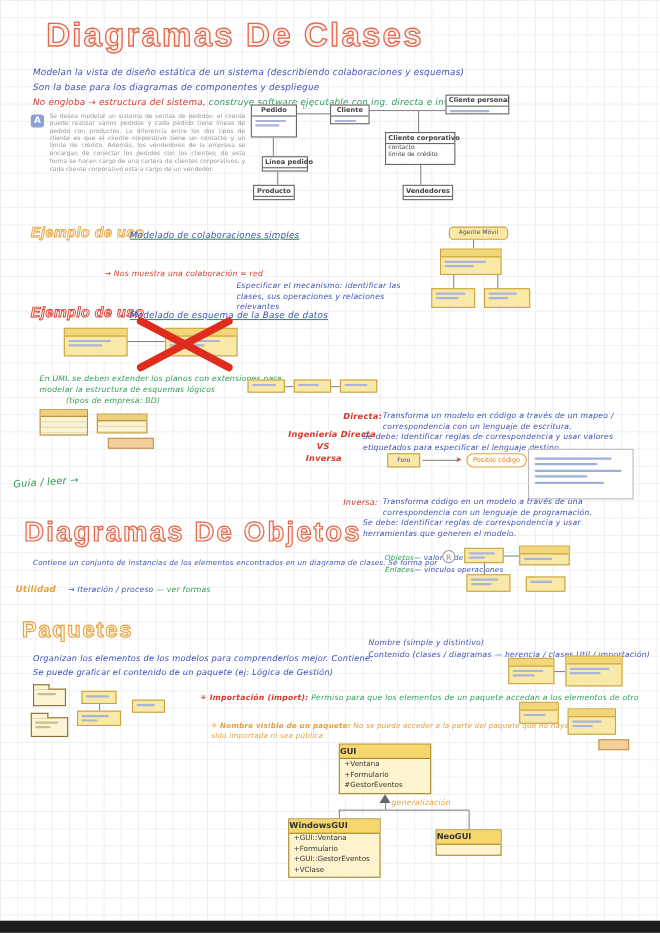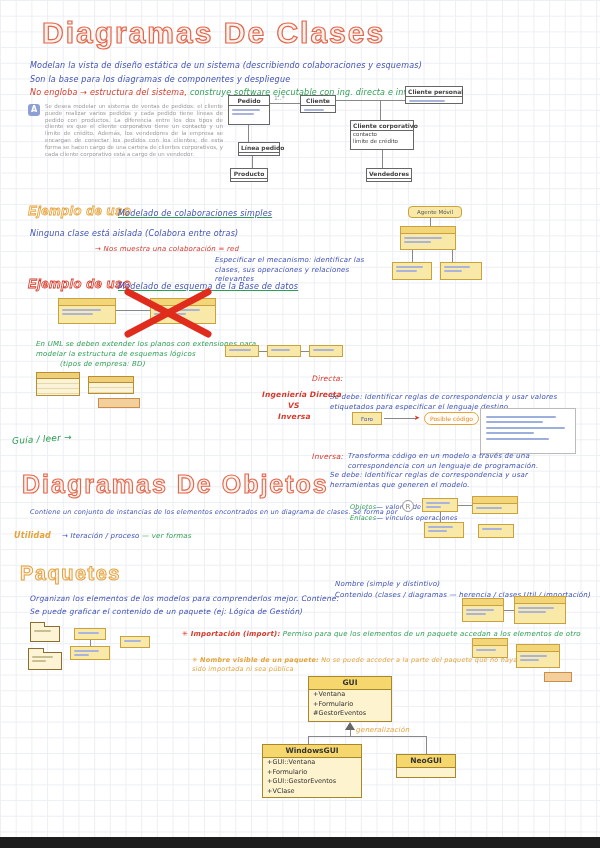--- a/index.html
+++ b/index.html
@@ -36,21 +36,21 @@
 .note-text{position:absolute;font-size:5.5px;line-height:6.8px;text-align:justify;color:#9b9b9b}
 .circ{position:absolute;width:12px;height:12px;border-radius:50%;border:1px solid #999;color:#888;font-size:7px;text-align:center;line-height:12px;background:#fff}
 .mini-table{position:absolute;border:1px solid #b98e2f;background:#fbf3d8}
 .mini-table .mh{background:#f0cf7a;border-bottom:1px solid #b98e2f;height:6px}
 .mini-table .mr{border-bottom:1px solid #e6d8a8;height:5px}
 .pkg{position:absolute;border:1px solid #8a6d2f;background:#fdf4d5}
 .pkg::before{content:"";position:absolute;top:-5px;left:-1px;width:45%;height:4px;border:1px solid #8a6d2f;border-bottom:none;background:#fdf4d5}
 .codebox{position:absolute;border:1px solid #bbb;background:#fff;padding:3px}
 .codebox .cl{height:2px;background:#9db0dd;margin:3.5px 2px;border-radius:1px}
 .guibox{position:absolute;border:1.5px solid #a8862c;background:#fdf3cf;color:#333}
-.guibox .gh{background:#f5d76e;border-bottom:1px solid #a8862c;text-align:center;font-weight:700;font-size:7.5px;line-height:12px}
+.guibox .gh{background:#f5d76e;border-bottom:1px solid #a8862c;font-weight:700;font-size:7.5px;line-height:12px}
 .guibox .gr{font-size:6.5px;line-height:9.5px;padding:0 4px;text-align:left;white-space:nowrap}
 .tri-up{position:absolute;width:0;height:0;border-left:5px solid transparent;border-right:5px solid transparent;border-bottom:8px solid #666}
 .bottom-bar{position:absolute;left:0;bottom:0;width:100%;height:11px;background:#1d1d1d}
 .tan{position:absolute;border:1px solid #c98f4a;background:#f2cf9b}
 .nowrap{white-space:nowrap}
 </style>
 </head>
 <body>
 
 <div class="sheet">
@@ -94,21 +94,20 @@
   <div class="umlbox" style="left:230px;top:168px;width:38px;height:14px">
     <div class="ttl">Producto</div>
   </div>
   <div class="vline" style="left:382px;top:150px;height:18px"></div>
   <div class="umlbox" style="left:366px;top:168px;width:46px;height:14px">
     <div class="ttl">Vendedores</div>
   </div>
 
   <div class="abs h-ej" style="left:28px;top:203px">Ejemplo de uso</div>
   <div class="abs hw blue t8 nowrap u-green" style="left:118px;top:208px">Modelado de colaboraciones simples</div>
-  <div class="abs hw blue t8 nowrap" style="left:30px;top:228px">Ninguna clase está aislada (Colabora entre otras)</div>
   <div class="abs hw red t7 nowrap" style="left:95px;top:245px">→ Nos muestra una colaboración = red</div>
   <div class="abs hw blue t7" style="left:215px;top:256px;width:175px">Especificar el mecanismo: identificar las clases, sus operaciones y relaciones relevantes</div>
 
   <div class="ybox" style="left:408px;top:206px;width:54px;height:12px;border-radius:4px;text-align:center;line-height:11px">Agente Móvil</div>
   <div class="vline" style="left:430px;top:218px;height:8px"></div>
   <div class="ybox" style="left:400px;top:226px;width:56px;height:24px">
     <div class="ttl">&nbsp;</div>
       <div class="bar" style="width:70%"></div>
       <div class="bar" style="width:50%"></div>
   </div>
@@ -162,21 +161,22 @@
     </div>
   <div class="hline" style="left:259px;top:351px;width:8px"></div>
   <div class="ybox" style="left:267px;top:345px;width:34px;height:12px">
       <div class="bar" style="width:60%"></div>
     </div>
   <div class="hline" style="left:301px;top:351px;width:8px"></div>
   <div class="ybox" style="left:309px;top:345px;width:34px;height:12px">
       <div class="bar" style="width:65%"></div>
     </div>
 
-  <div class="abs hw t75 nowrap" style="left:312px;top:374px"><span class="red" style="font-weight:400">Directa:</span></div>
+  <div class="abs hw t75 nowrap" style="left:312px;top:374px"><span class="red" style="font-weight:700">Directa:</span></div>
+  <div class="abs hw blue t7" style="left:348px;top:374px;width:228px">Transforma un modelo en código a través de un mapeo / correspondencia con un lenguaje de escritura.</div>
   <div class="abs hw blue t7" style="left:330px;top:393px;width:245px">Se debe: Identificar reglas de correspondencia y usar valores etiquetados para especificar el lenguaje destino.</div>
 
   <div class="abs hw red t75 nowrap" style="left:262px;top:390px;font-weight:700">Ingeniería Directa</div>
   <div class="abs hw red t75 nowrap" style="left:288px;top:401px;font-weight:700">VS</div>
   <div class="abs hw red t75 nowrap" style="left:278px;top:412px;font-weight:700">Inversa</div>
 
   <div class="ybox" style="left:352px;top:412px;width:30px;height:13px;text-align:center;line-height:12px;color:#3f51b5">Foro</div>
   <div class="hline redline-el" style="left:384px;top:418px;width:32px"></div>
   <div class="abs red" style="left:414px;top:414px;font-size:7px">➤</div>
   <div class="tag" style="left:424px;top:412px">Posible código</div>
@@ -276,21 +276,21 @@
     <div class="gr">+Formulario</div>
     <div class="gr">#GestorEventos</div>
   </div>
   <div class="tri-up" style="left:345px;top:722px"></div>
   <div class="vline" style="left:350px;top:730px;height:6px"></div>
   <div class="hline" style="left:308px;top:736px;width:118px"></div>
   <div class="vline" style="left:308px;top:736px;height:8px"></div>
   <div class="vline" style="left:426px;top:736px;height:18px"></div>
   <div class="abs hw orange t7 nowrap" style="left:356px;top:726px">generalización</div>
 
-  <div class="guibox" style="left:262px;top:744px;width:100px;height:54px">
+  <div class="guibox" style="left:262px;top:744px;width:84px;height:54px">
     <div class="gh">WindowsGUI</div>
     <div class="gr">+GUI::Ventana</div>
     <div class="gr">+Formulario</div>
     <div class="gr">+GUI::GestorEventos</div>
     <div class="gr">+VClase</div>
   </div>
   <div class="guibox" style="left:396px;top:754px;width:60px;height:24px">
     <div class="gh">NeoGUI</div>
   </div>
 

